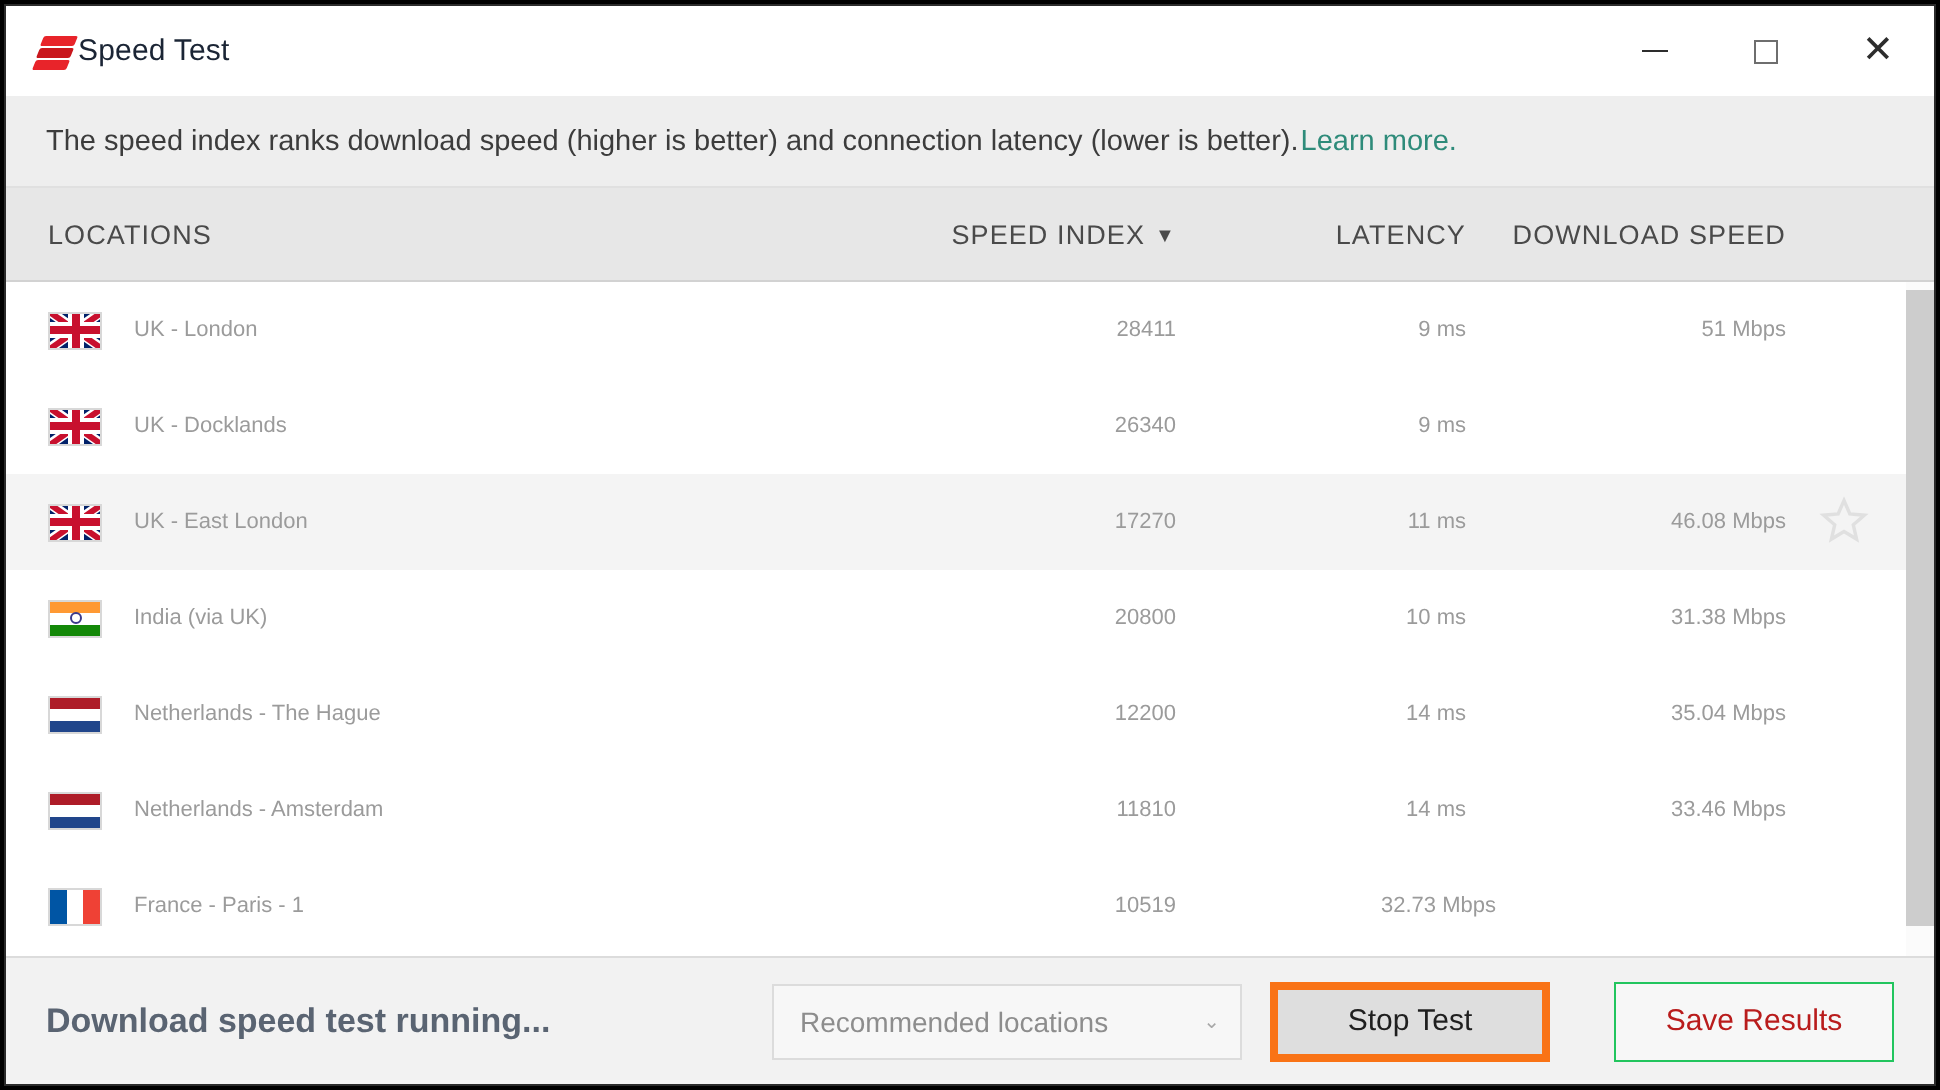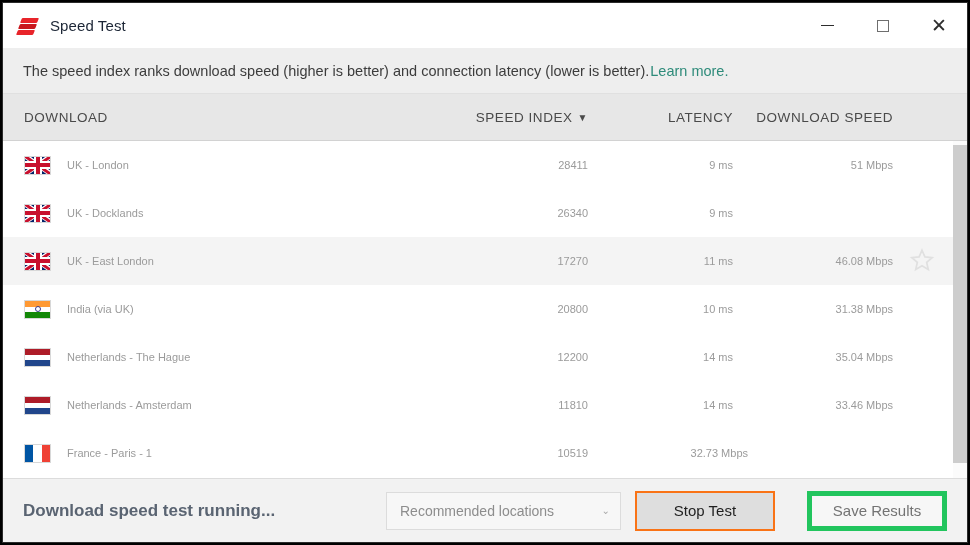--- a/index.html
+++ b/index.html
@@ -29,21 +29,21 @@
   .app-icon { width: 22px; height: 22px; position: relative; }
   .app-icon .lyr {
     position: absolute; height: 5px; width: 17px;
     background: #e8242a;
     border-radius: 1px;
   }
   .app-icon .l1 { top: 3px;  left: 4px; transform: skewX(-22deg); }
   .app-icon .l2 { top: 9px;  left: 2px; transform: skewX(-22deg); background:#c9171d;}
   .app-icon .l3 { top: 15px; left: 0px; transform: skewX(-22deg); }
   .app-title {
-    font-size: 15px; color: #1b2535; margin-left: 11px;
+    font-size: 15px; color: #1b2535; 
     letter-spacing: .1px;
   }
   .win-controls { position: absolute; right: 0; top: 0; display: flex; height: 45px; }
   .win-btn {
     width: 56px; height: 45px;
     display: flex; align-items: center; justify-content: center;
     color: #2d2d2d;
   }
   .glyph-min { width: 13px; height: 1px; background: #2d2d2d; }
   .glyph-max { width: 12px; height: 12px; border: 1px solid #6e6e6e; }
@@ -165,24 +165,24 @@
     gap: 36px;
   }
   .dropdown .dd-label { flex: 1; }
   .dropdown .dd-caret { font-size: 10px; color: #a8a8a8; }
   .btn {
     height: 40px; min-width: 140px;
     display: flex; align-items: center; justify-content: center;
     font-size: 15px; margin-left: 14px;
   }
   .btn.primary {
-    background: #dedede; border: 2px solid #f97316; color: #1f1f1f;
+    background: #dedede; border: 4px solid #f97316; color: #1f1f1f;
   }
   .btn.disabled {
-    background: #f7f7f7; border: 5px solid #22c55e; color: #737373; margin-left: 32px;
+    background: #f7f7f7; border: 1px solid #22c55e; color: #b91c1c; margin-left: 32px;
   }
 </style>
 </head>
 <body>
 
 <div id="window">
 
   <div class="titlebar">
     <div class="title-left">
       <div class="app-icon">
@@ -204,21 +204,21 @@
       </div>
     </div>
   </div>
 
   <div class="infobar">
     <span>The speed index ranks download speed (higher is better) and connection latency (lower is better).</span>
     <span class="link">Learn more.</span>
   </div>
 
   <div class="colhead">
-    <div class="c-loc">DOWNLOAD</div>
+    <div class="c-loc">LOCATIONS</div>
     <div class="c-idx">
       <span>SPEED INDEX</span><span class="sort-arrow">▼</span>
     </div>
     <div class="c-lat">LATENCY</div>
     <div class="c-dl">DOWNLOAD SPEED</div>
     <div class="c-star"></div>
   </div>
 
   <div class="tablewrap">
     <div class="rows" id="rows">

